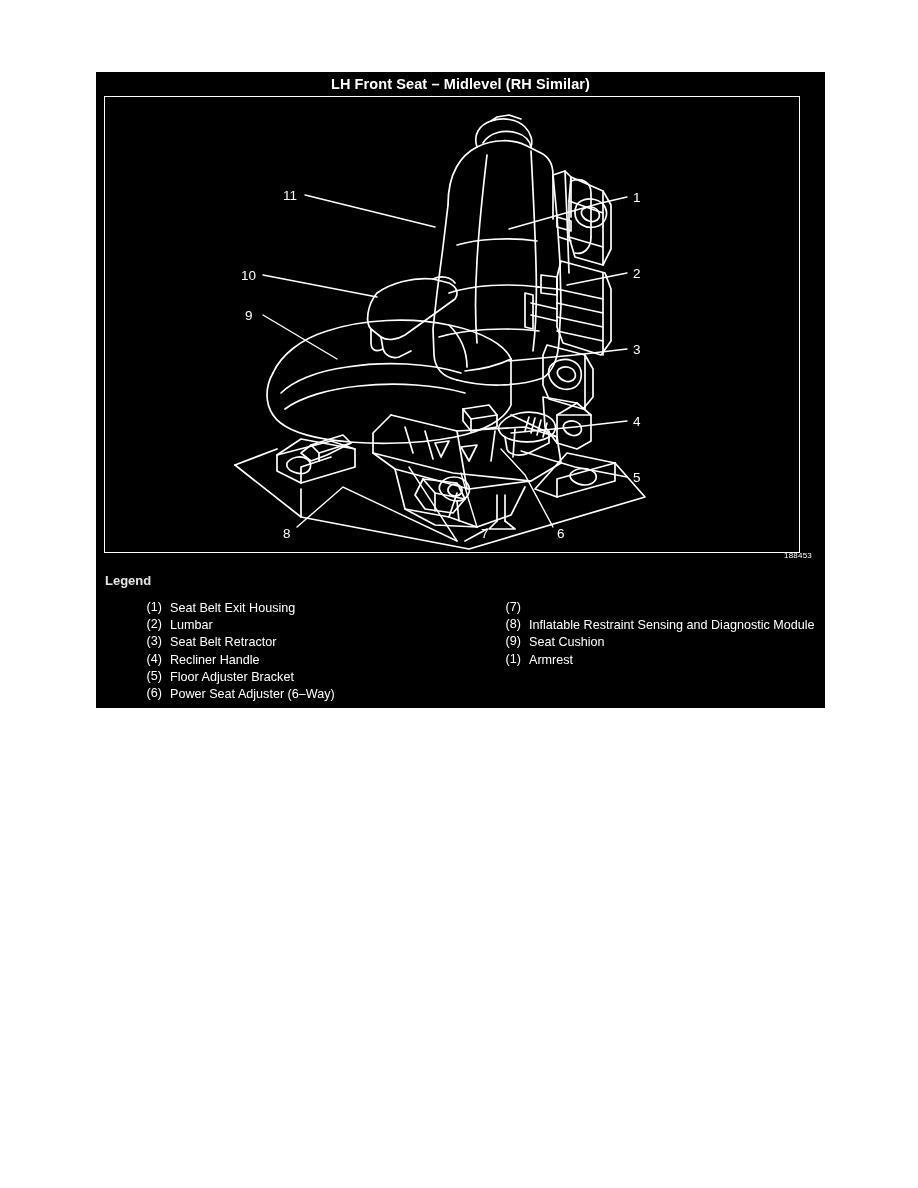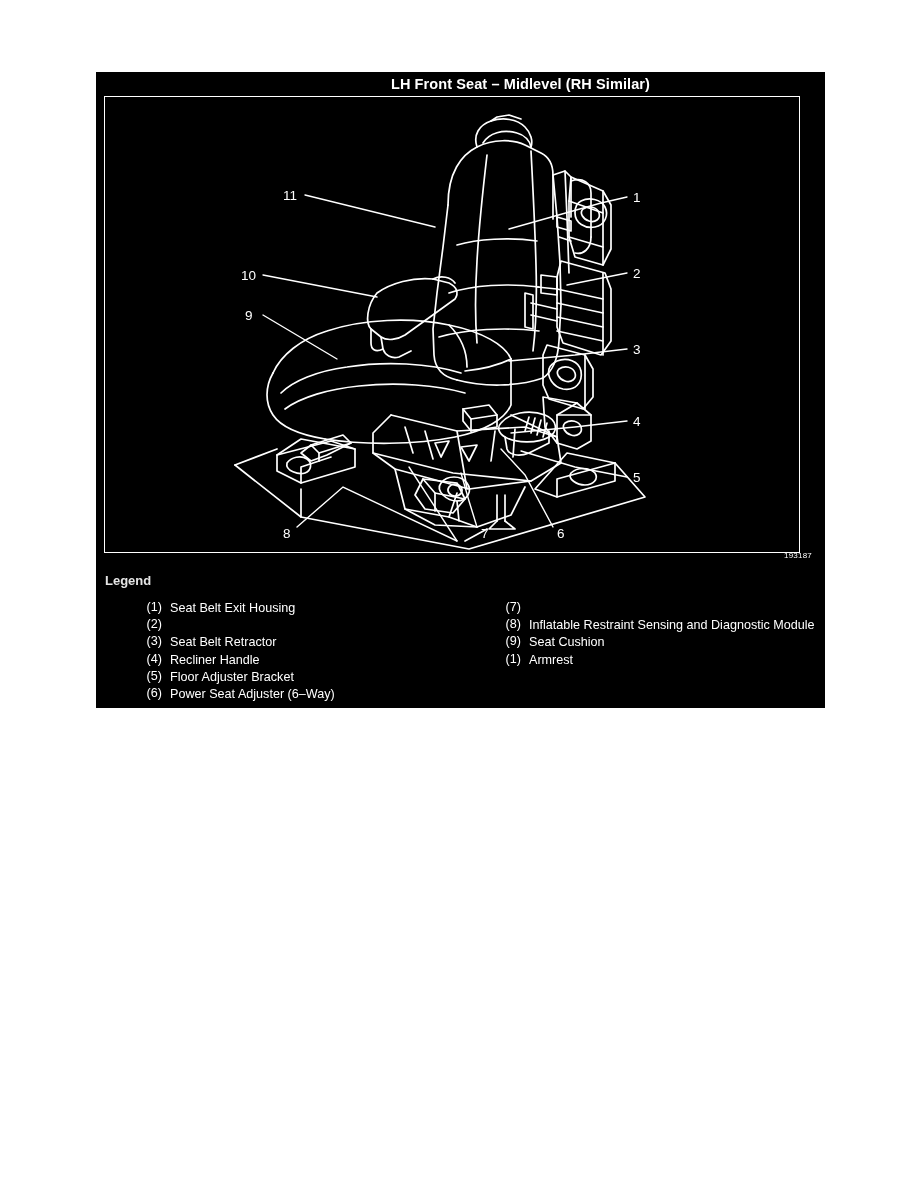--- a/index.html
+++ b/index.html
@@ -21,31 +21,30 @@
     left: 96px;
     top: 72px;
     width: 729px;
     height: 636px;
     background: #000000;
   }
 
   
   #figure-title {
     position: absolute;
-    left: 16px;
+    left: 0;
     top: 0;
     width: 729px;
     height: 24px;
     line-height: 24px;
     text-align: center;
     color: #ffffff;
     font-size: 14.5px;
     font-weight: bold;
     letter-spacing: 0.1px;
-    padding-left: 44px;
   }
 
   
   #illustration-frame {
     position: absolute;
     left: 8px;
     top: 24px;
     width: 696px;
     height: 457px;
     border: 1.5px solid #ffffff;
@@ -307,31 +306,32 @@
         <text x="452" y="441">6</text>
         <text x="376" y="441">7</text>
         <text x="178" y="441">8</text>
         <text x="140" y="223">9</text>
         <text x="136" y="183">10</text>
         <text x="178" y="103">11</text>
       </g>
     </svg>
   </div>
 
-  <div id="figure-id">193187</div>
+  <div id="figure-id">188453</div>
 
   <div id="legend-heading">Legend</div>
 
   <div class="legend-col" id="legend-col-left">
     <div class="legend-row">
       <span class="legend-num">(1)</span>
       <span class="legend-label">Seat Belt Exit Housing</span>
     </div>
     <div class="legend-row">
       <span class="legend-num">(2)</span>
+      <span class="legend-label">Lumbar</span>
     </div>
     <div class="legend-row">
       <span class="legend-num">(3)</span>
       <span class="legend-label">Seat Belt Retractor</span>
     </div>
     <div class="legend-row">
       <span class="legend-num">(4)</span>
       <span class="legend-label">Recliner Handle</span>
     </div>
     <div class="legend-row">

